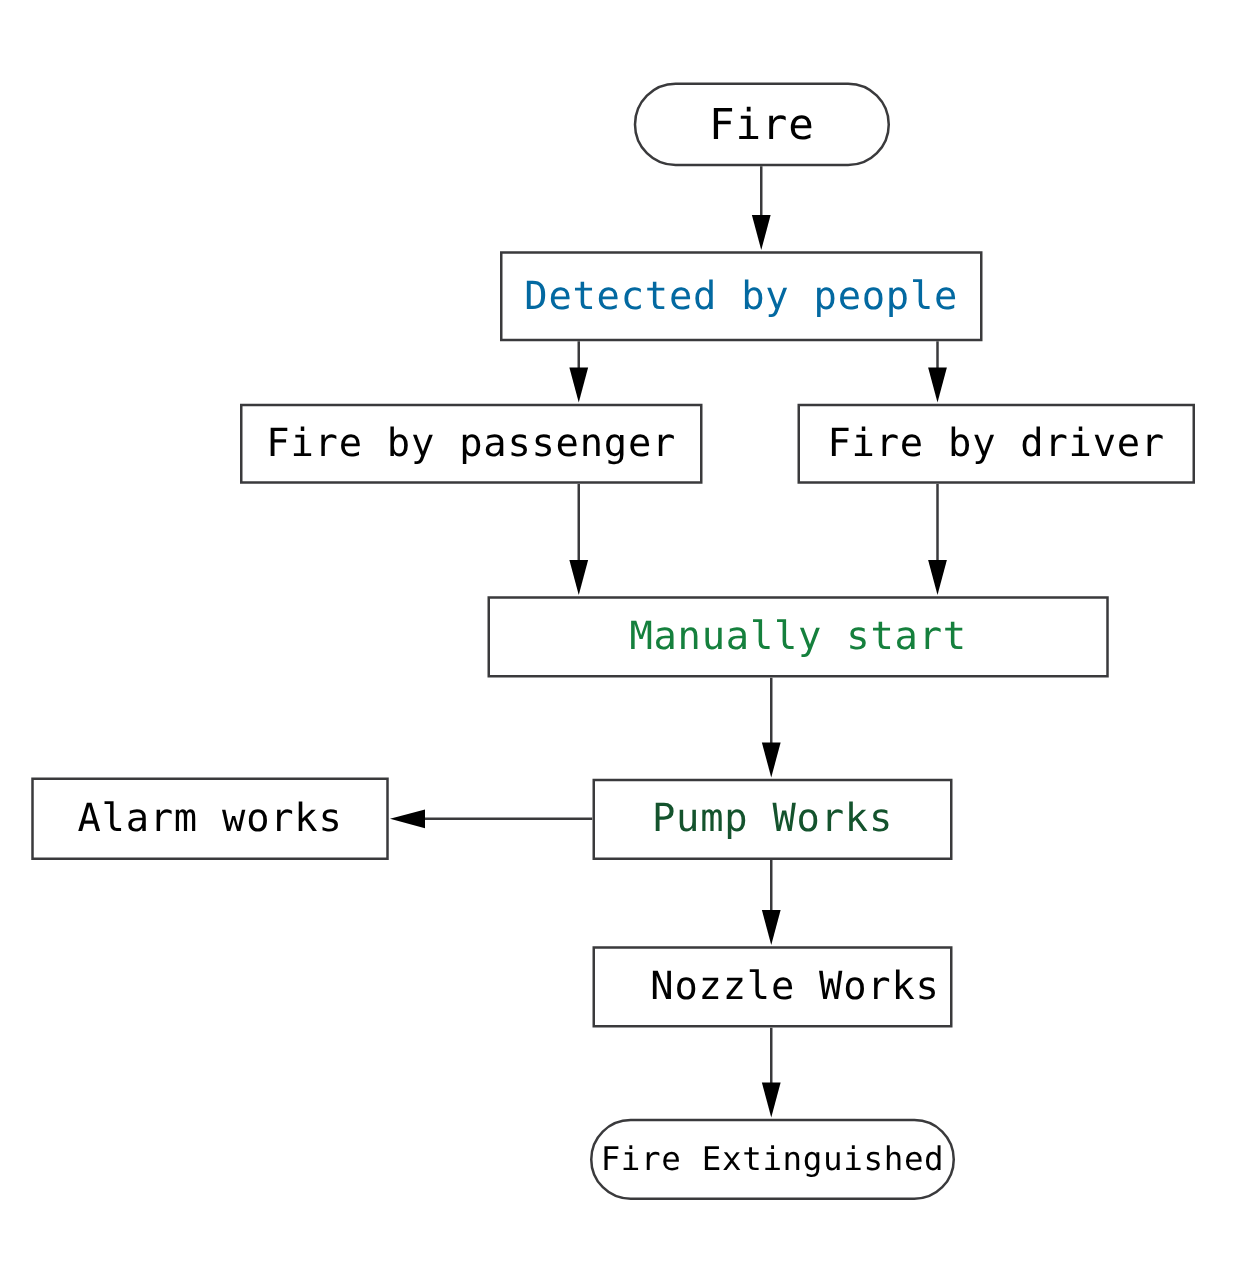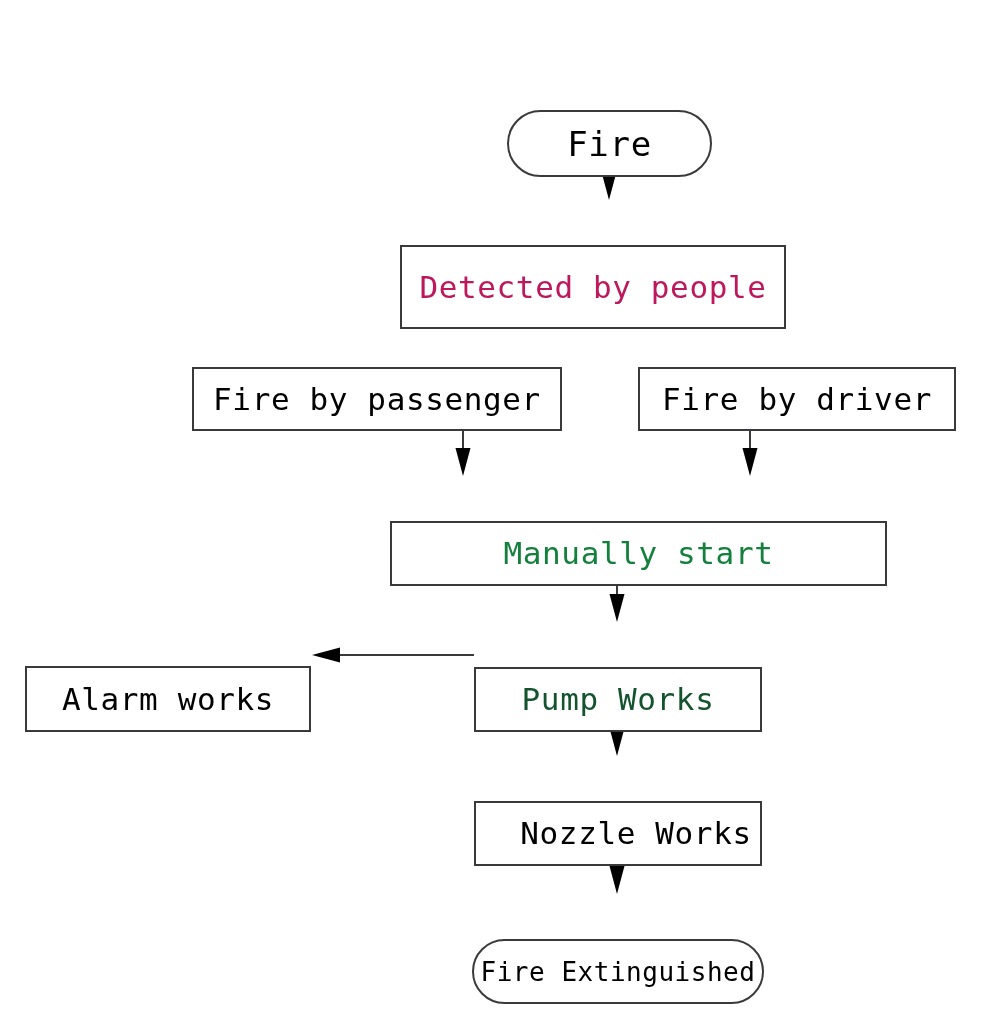--- a/index.html
+++ b/index.html
@@ -27,21 +27,20 @@
     box-sizing: border-box;
     background: #ffffff;
     border: 2px solid #3a3a3c;
     display: flex;
     align-items: center;
     justify-content: center;
     text-align: center;
     color: #000000;
     white-space: nowrap;
     letter-spacing: 0.02em;
-    margin-top: 44px;
   }
   .node.terminal {
     border-radius: 999px;
   }
   .node-label {
     display: block;
     line-height: 1;
   }
 </style>
 </head>
@@ -87,21 +86,21 @@
           <line x1="617" y1="822" x2="617" y2="872" stroke="#3a3a3c" stroke-width="2"></line>
           <polygon points="617,894 609.5,866 624.5,866" fill="#000000"></polygon>
         </g>
       </g>
   </svg>
 
   <div id="nodes-layer">
       <div class="node terminal" style="left: 507px; top: 66px; width: 205px; height: 67px; font-size: 34px; background: rgb(255, 255, 255); border-color: rgb(58, 58, 60); color: rgb(0, 0, 0);">
         <span class="node-label">Fire</span>
       </div>
-      <div class="node" style="left: 400px; top: 201px; width: 386px; height: 84px; font-size: 31px; background: rgb(255, 255, 255); border-color: rgb(58, 58, 60); color: #be185d;">
+      <div class="node" style="left: 400px; top: 201px; width: 386px; height: 72px; font-size: 31px; background: rgb(255, 255, 255); border-color: rgb(58, 58, 60); color: #0369a1;">
         <span class="node-label">Detected by people</span>
       </div>
       <div class="node" style="left: 192px; top: 323px; width: 370px; height: 64px; font-size: 31px; background: rgb(255, 255, 255); border-color: rgb(58, 58, 60); color: rgb(0, 0, 0);">
         <span class="node-label">Fire by passenger</span>
       </div>
       <div class="node" style="left: 638px; top: 323px; width: 318px; height: 64px; font-size: 31px; background: rgb(255, 255, 255); border-color: rgb(58, 58, 60); color: rgb(0, 0, 0);">
         <span class="node-label">Fire by driver</span>
       </div>
       <div class="node" style="left: 390px; top: 477px; width: 497px; height: 65px; font-size: 31px; background: rgb(255, 255, 255); border-color: rgb(58, 58, 60); color: #15803d;">
         <span class="node-label">Manually start</span>

